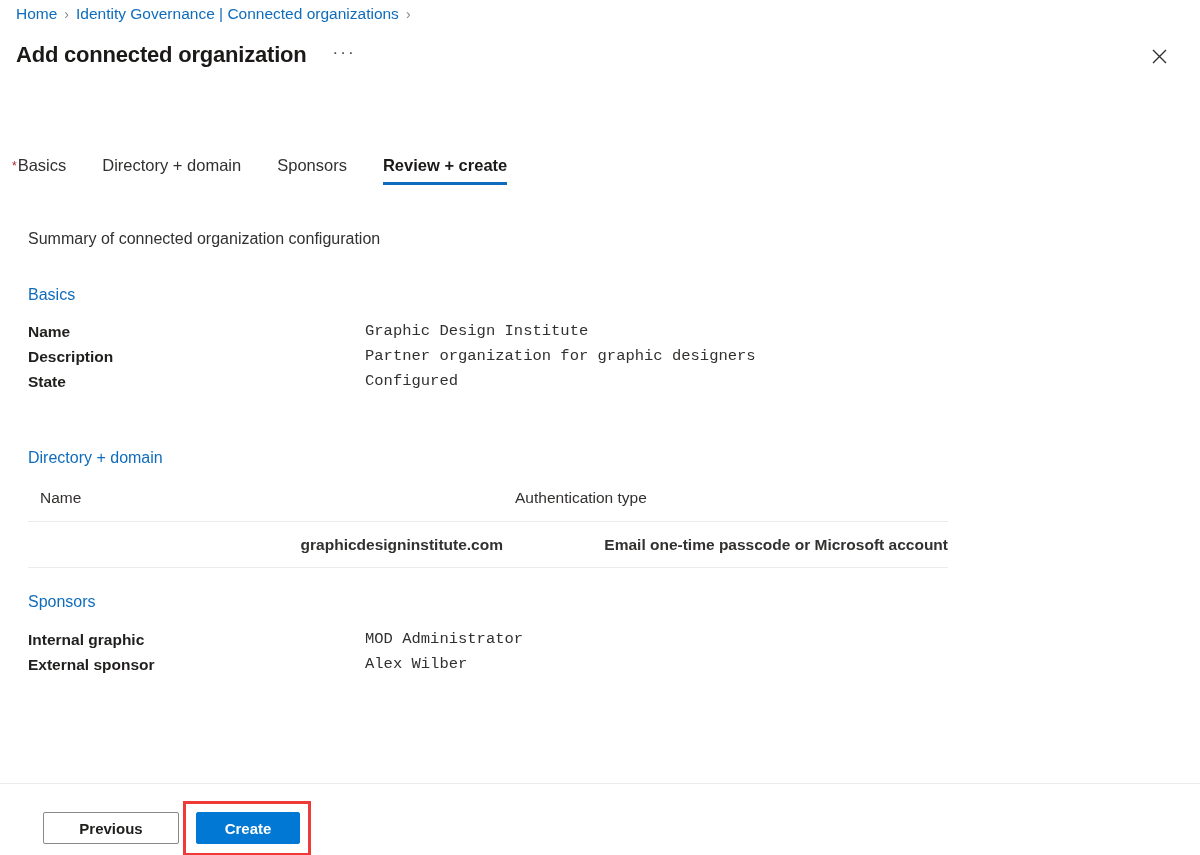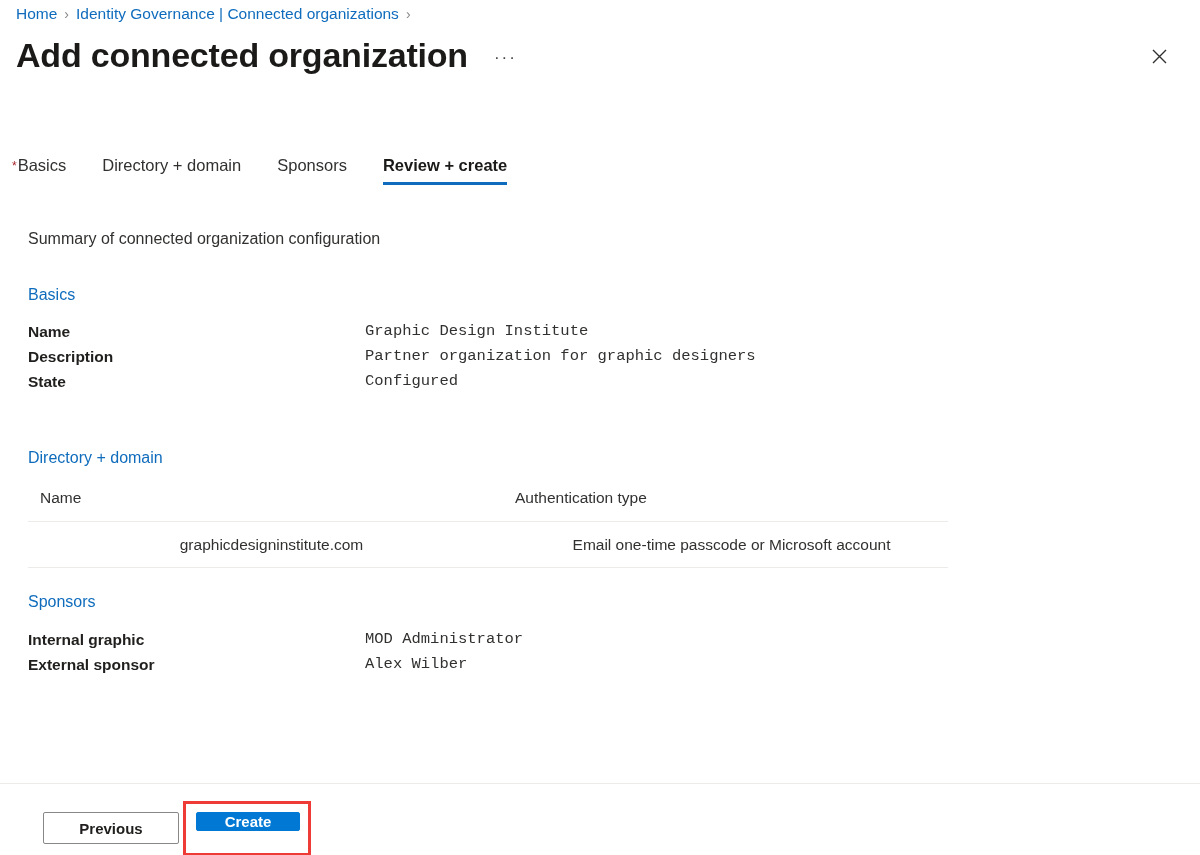--- a/index.html
+++ b/index.html
@@ -46,21 +46,21 @@
 
   
   .title-row {
     position: absolute;
     left: 16px;
     top: 34px;
     display: flex;
     align-items: baseline;
   }
   .blade-title {
-    font-size: 34px;
+    font-size: 22px;
     font-weight: 600;
     color: #1b1a19;
     letter-spacing: -0.2px;
     line-height: 42px;
   }
   .title-ellipsis {
     margin-left: 26px;
     font-size: 17px;
     color: #4a4846;
     letter-spacing: 2px;
@@ -175,23 +175,23 @@
   }
   .grid-table th {
     text-align: left;
     font-size: 15.5px;
     font-weight: 400;
     color: #323130;
     padding: 6px 0 14px 12px;
     border-bottom: 1px solid #edebe9;
   }
   .grid-table td {
-    text-align: center;
-    font-size: 15.5px;
-    font-weight: 400;
+    text-align: right;
+    font-size: 15.5px;
+    font-weight: 700;
     color: #323130;
     padding: 14px 0 13px 12px;
     border-bottom: 1px solid #edebe9;
   }
   .col-name { width: 475px; }
 
   
   .sp-basics-head { height: 34px; }
   .sp-basics-kv   { height: 13px; }
   .sp-dir-head    { height: 53px; }
@@ -233,21 +233,21 @@
     height: 55px;
     border: 3px solid #ef3b35;
     background: transparent;
     pointer-events: none;
   }
   .btn-create {
     position: absolute;
     left: 196px;
     top: 28px;
     width: 104px;
-    height: 19px;
+    height: 32px;
     background: #0078d4;
     border: 1px solid #0078d4;
     border-radius: 2px;
     font-family: "Liberation Sans", sans-serif;
     font-size: 15px;
     font-weight: 700;
     color: #ffffff;
     cursor: pointer;
   }
 </style>

